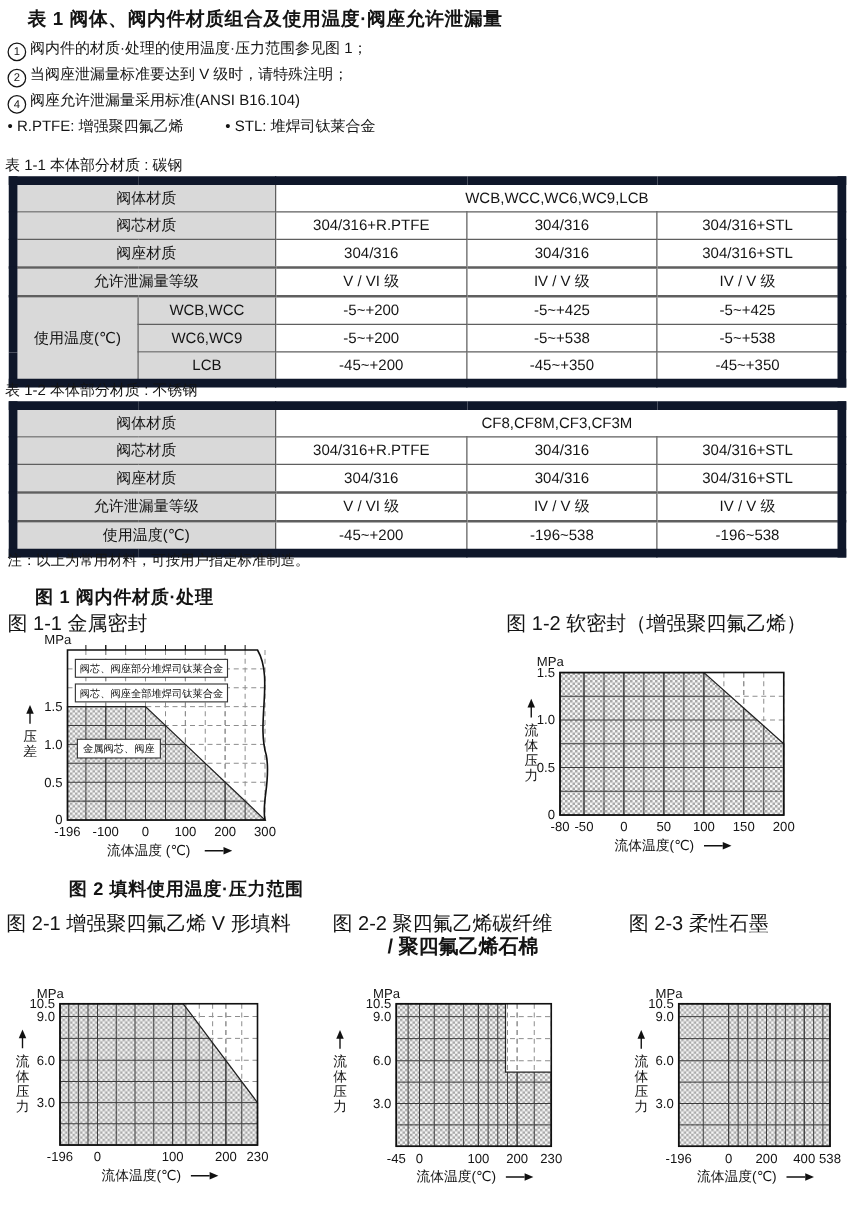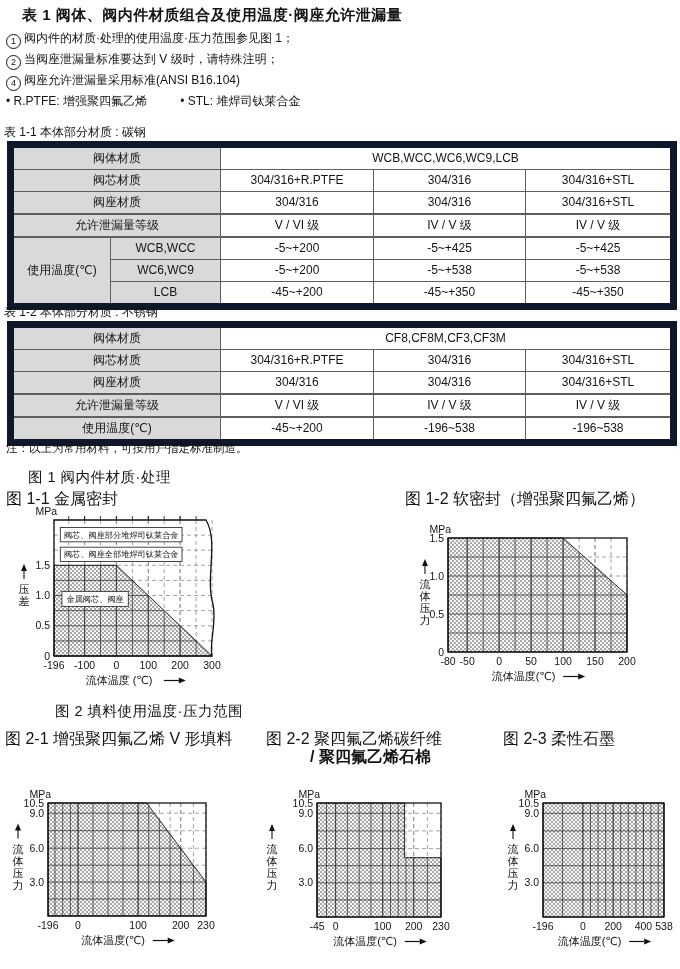--- a/index.html
+++ b/index.html
@@ -1,20 +1,20 @@
 <!DOCTYPE html>
 <html><head>
 <meta charset="utf-8">
 <style>
   html,body{margin:0;padding:0;background:#fff;}
   .page{position:relative;width:680px;height:969px;background:#ffffff;overflow:hidden;
         color:#141414;font-family:"Liberation Sans","DejaVu Sans",sans-serif;}
   .abs{position:absolute;}
   .doc-title{font-size:15px;font-weight:bold;letter-spacing:0.5px;}
-  .sec-head{font-size:14.5px;font-weight:normal;letter-spacing:0.5px;padding-left:24px;}
+  .sec-head{font-size:14.5px;font-weight:bold;letter-spacing:0.5px;padding-left:24px;}
   .note-line{font-size:12px;height:21px;white-space:nowrap;}
   .circle-num{display:inline-block;width:13px;height:13px;border:1px solid #141414;border-radius:50%;
       font-size:9px;line-height:13px;text-align:center;vertical-align:-2px;margin-right:3px;}
   .bullet-item{font-size:12px;margin-right:30px;}
   .bullet-item::before{content:"• ";}
   .tbl-caption{font-size:12px;}
   .sub-caption{font-size:16px;white-space:nowrap;text-align:center;}
   table.mat{border-collapse:collapse;table-layout:fixed;width:663px;border:7px solid #0f172a;}
   table.mat td{border:1px solid #5f5f5f;font-size:12px;text-align:center;height:21px;
       padding:0 2px;line-height:1.05;overflow:hidden;}

